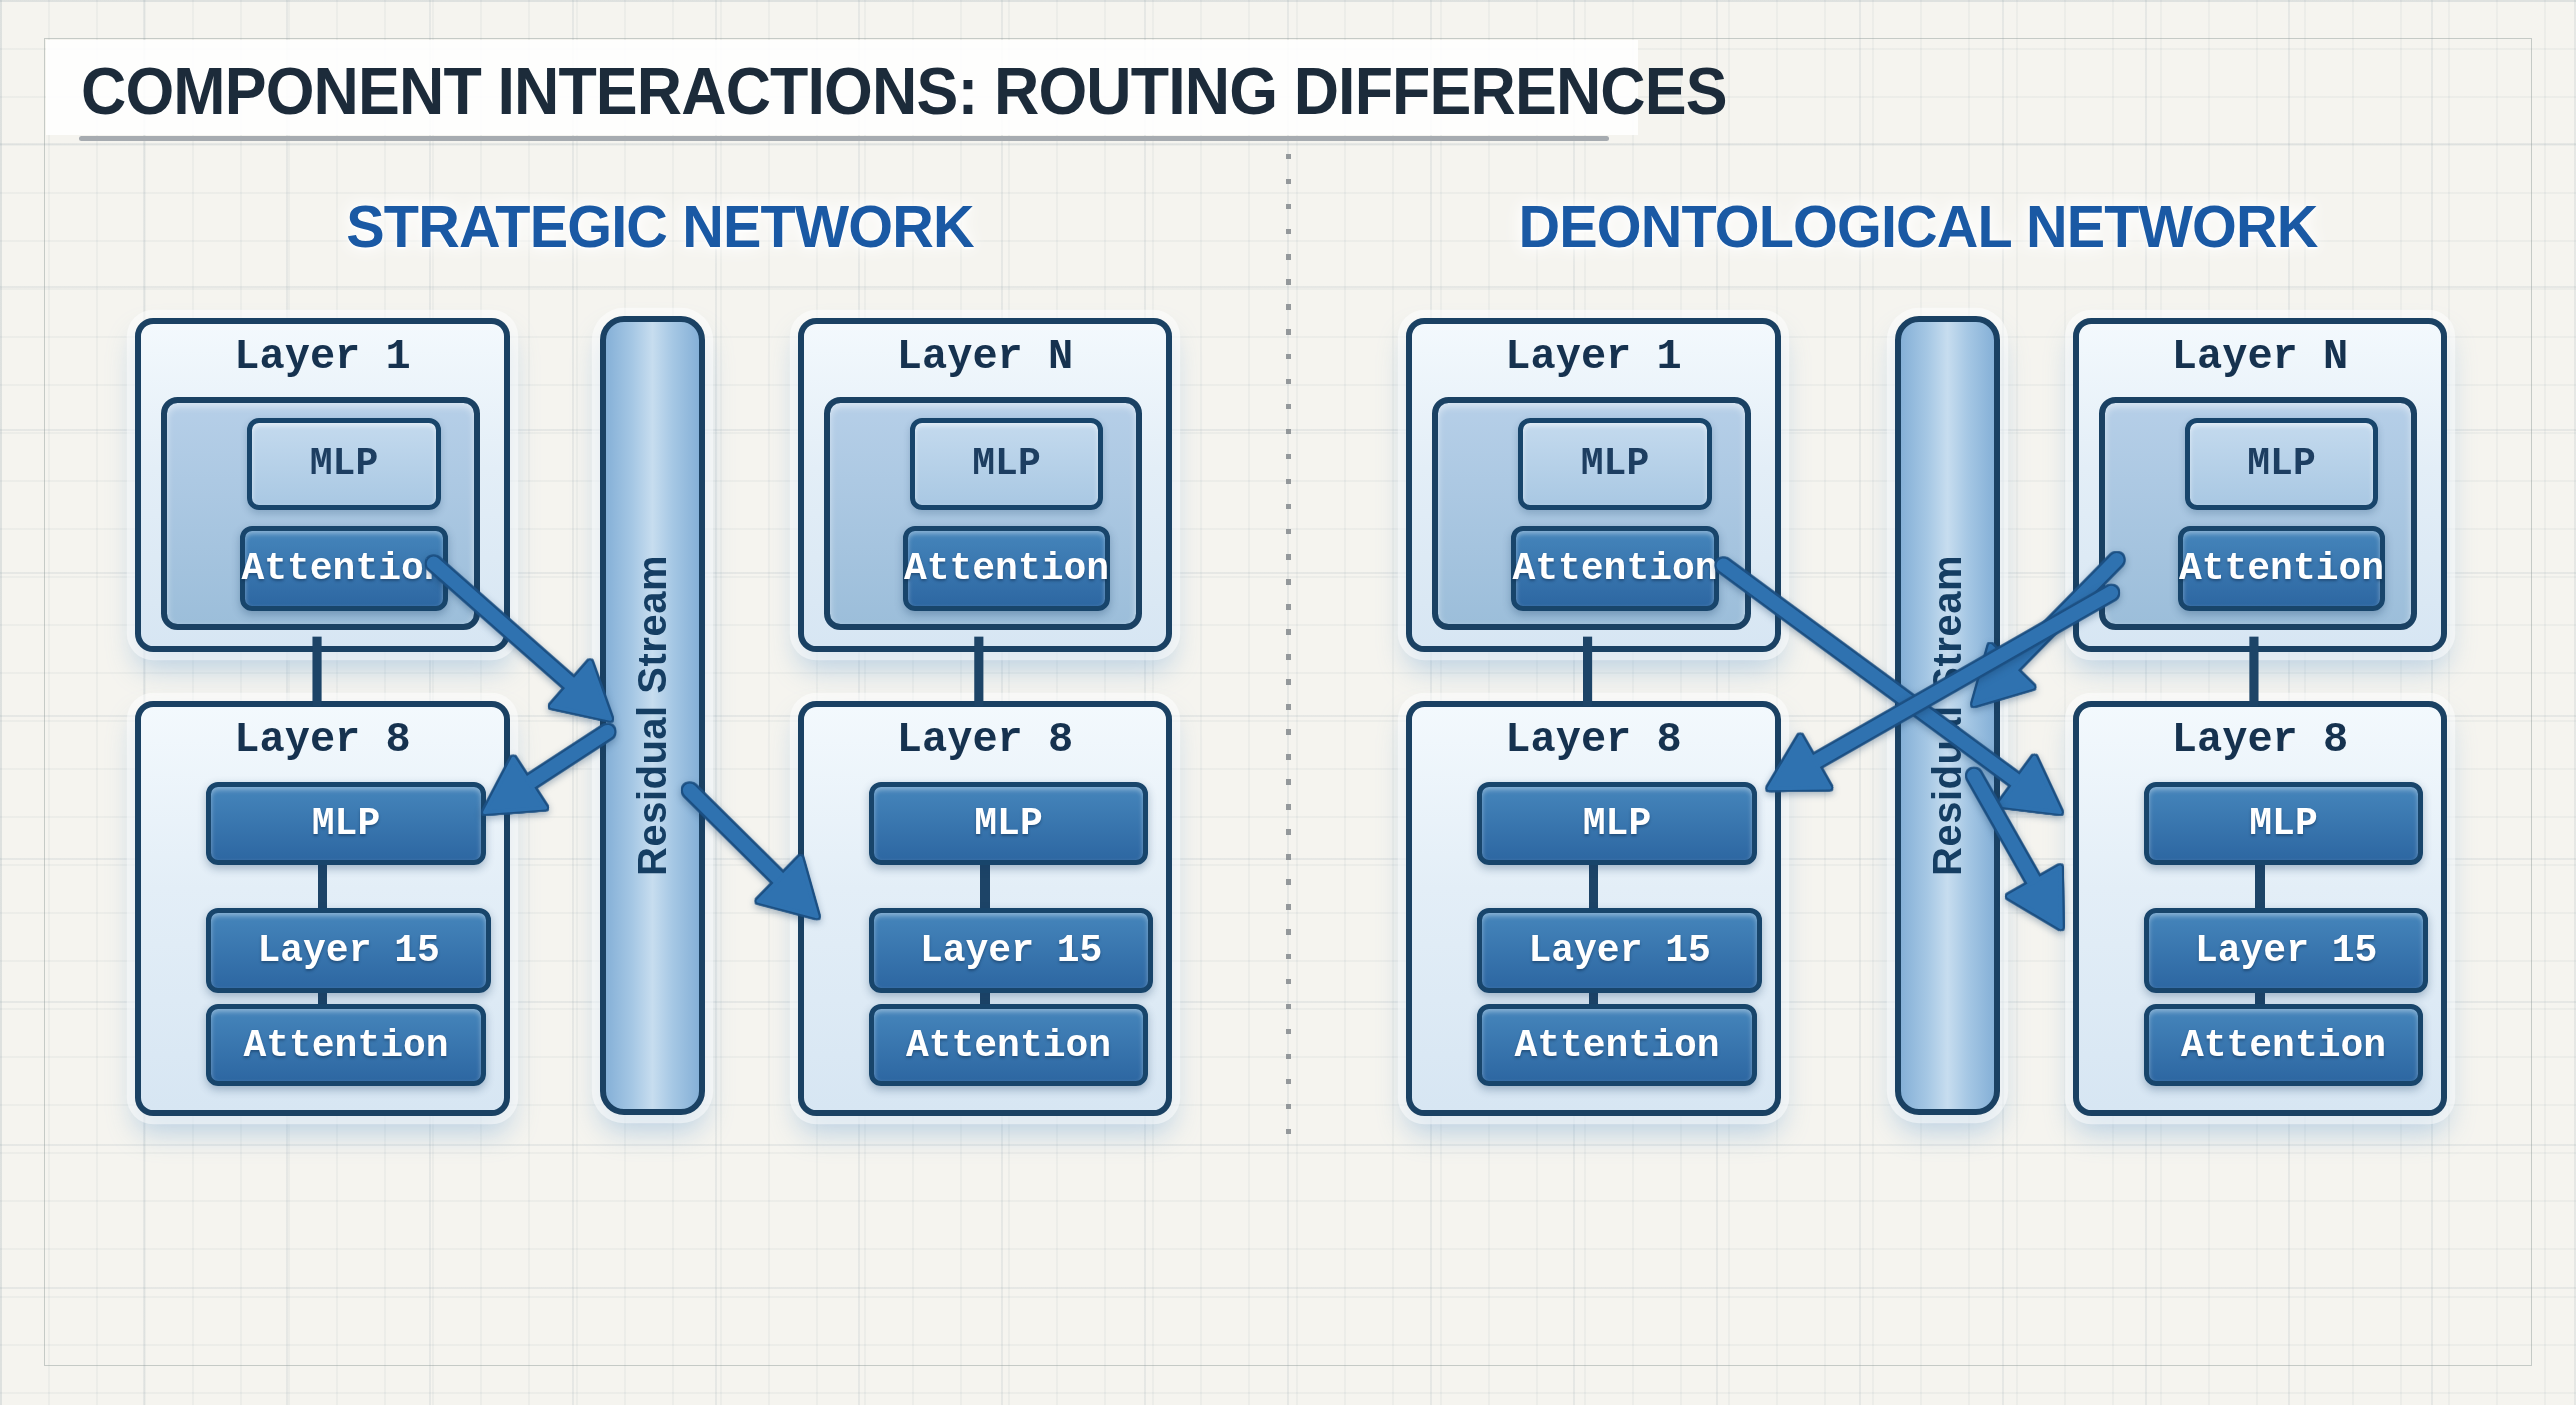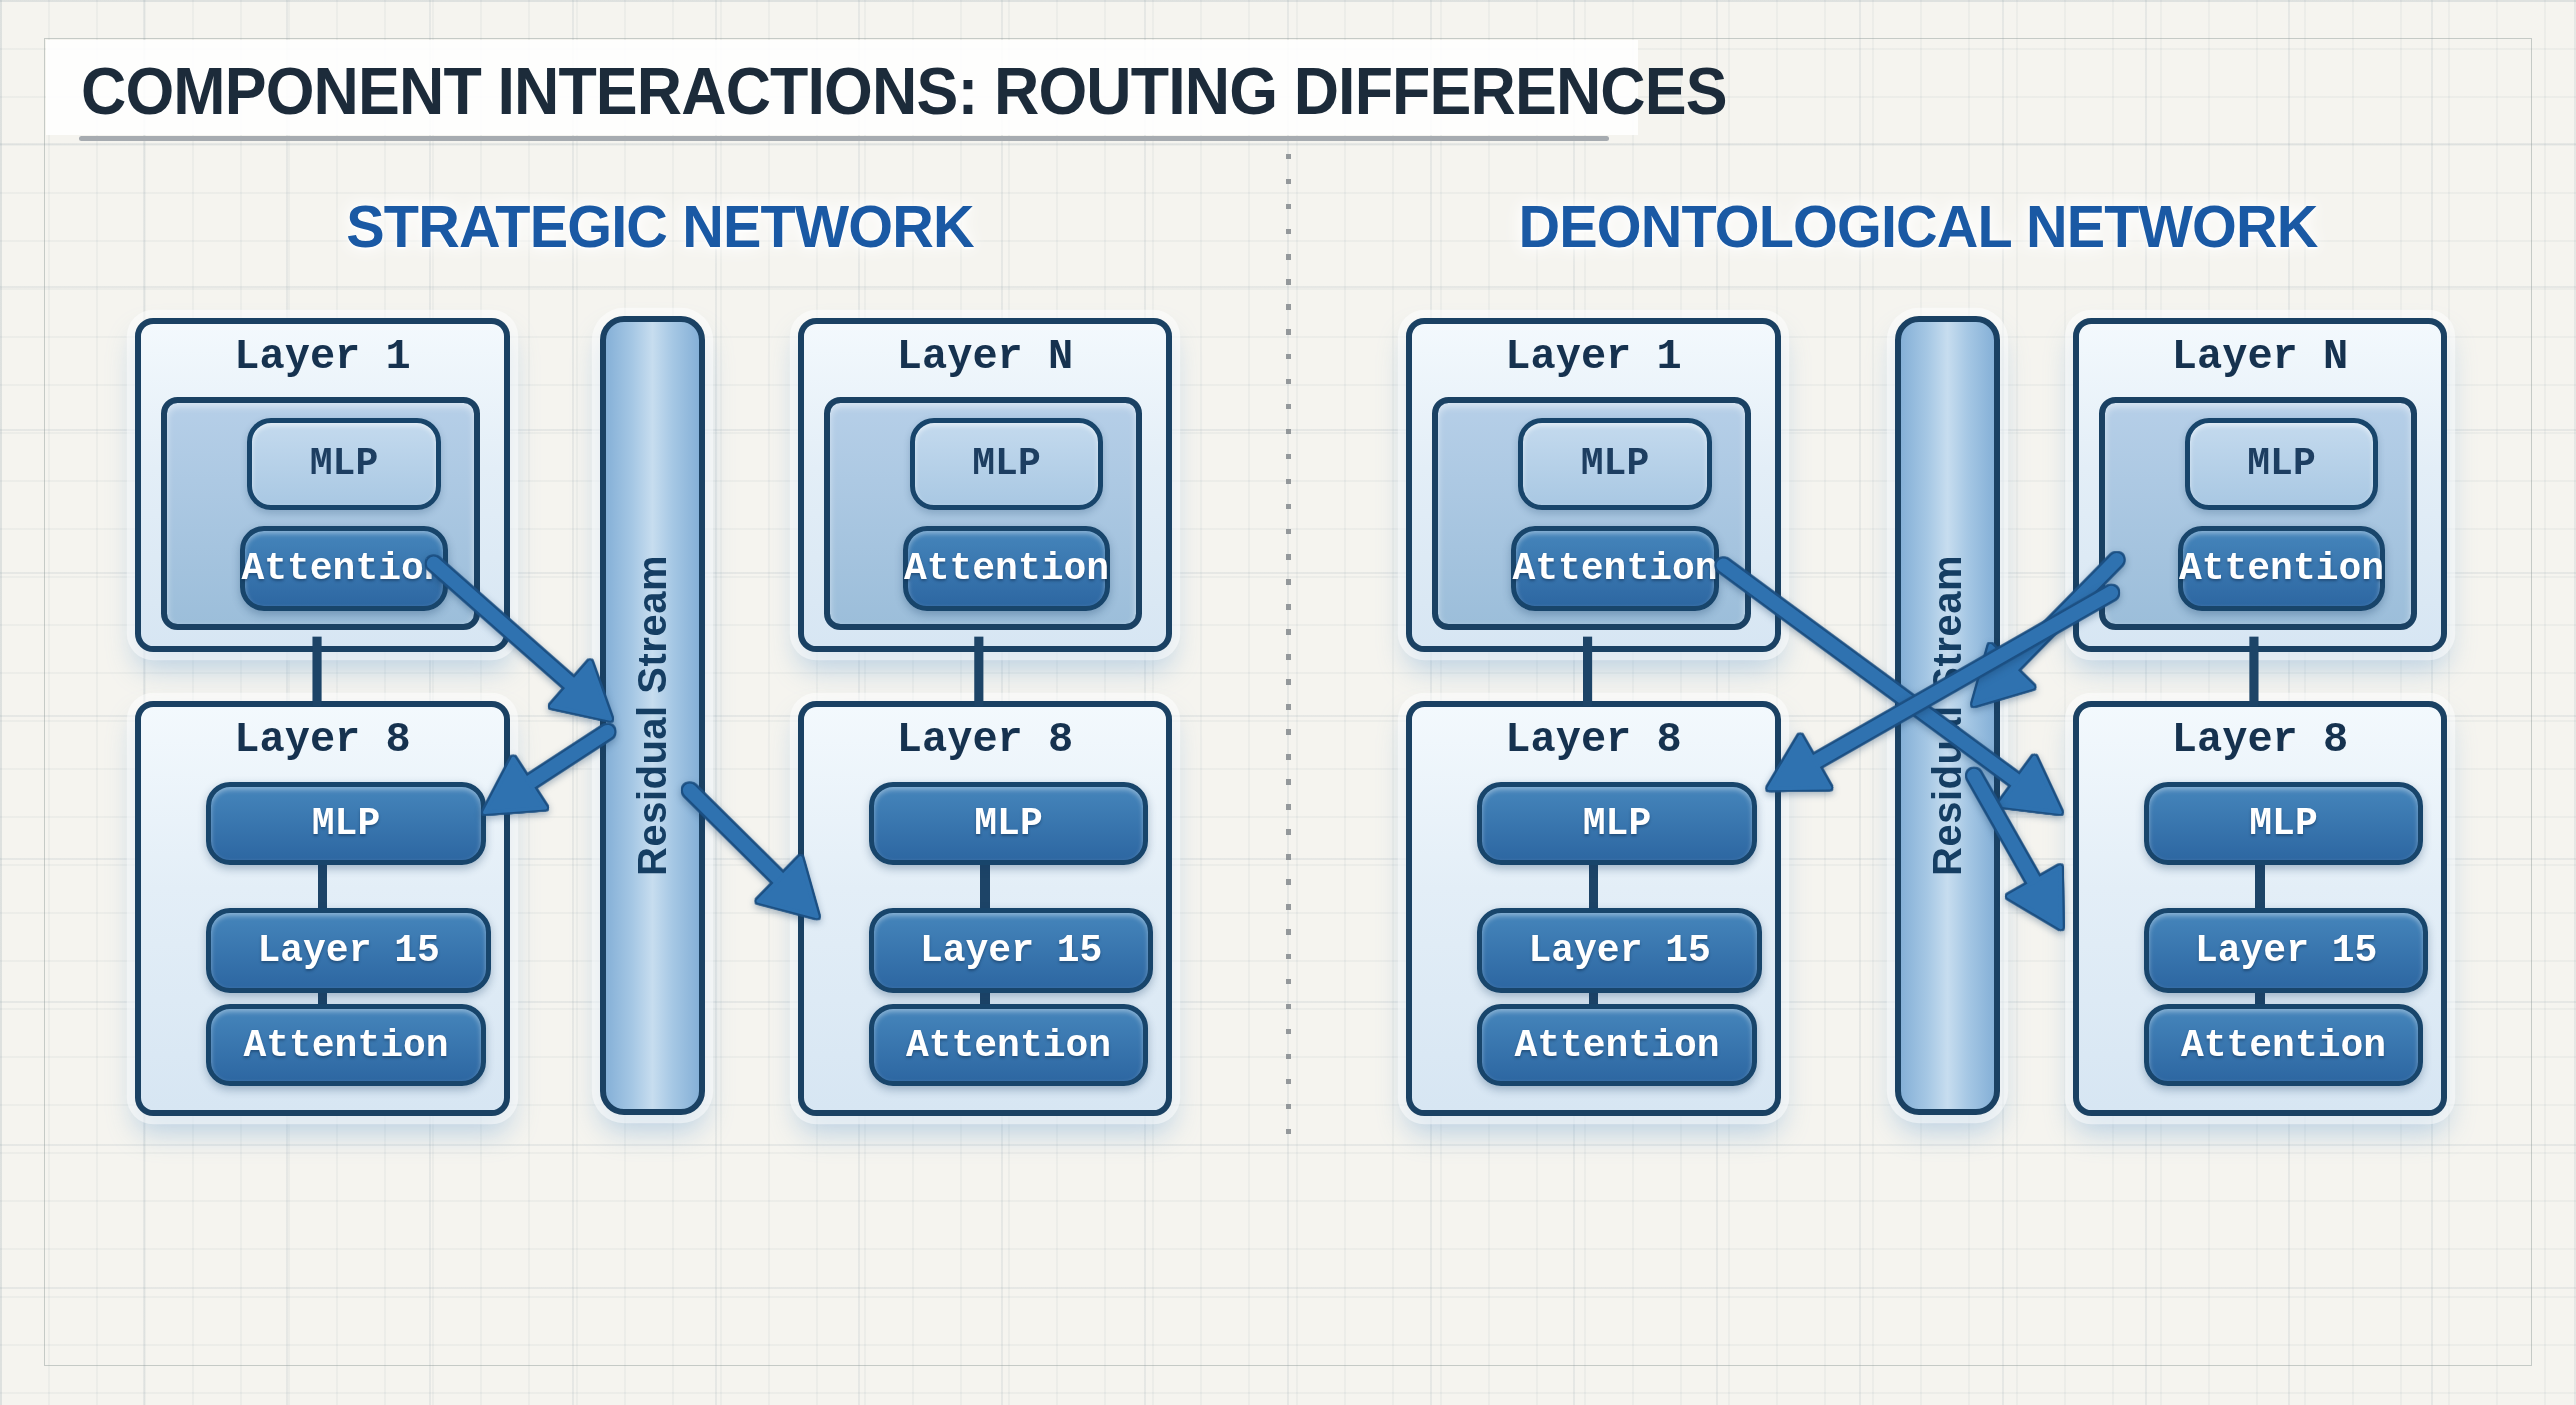--- a/index.html
+++ b/index.html
@@ -52,21 +52,21 @@
     font-size:42px;font-weight:800;color:#16324f;
   }
   .inner-container{
     position:absolute;left:20px;right:24px;top:73px;bottom:16.5px;
     border:6.4px solid #1a4163;border-radius:16.5px;
     background:linear-gradient(180deg,#b6cfe8 0%,#9cbeda 100%);
     box-shadow:inset 0 3.7px 7.3px rgba(255,255,255,0.5);
   }
   .comp{
     position:absolute;display:flex;align-items:center;justify-content:center;
-    border:5.5px solid #18456b;border-radius:24px;
+    border:5.5px solid #18456b;border-radius:12px;
     font-size:38px;font-weight:800;white-space:nowrap;margin-left:47px;
   }
   .comp.light{
     background:linear-gradient(180deg,#c4daee 0%,#a9c8e3 100%);
     color:#1d3e61;
     box-shadow:inset 0 2.7px 5.5px rgba(255,255,255,0.55),0 3.7px 7.3px rgba(22,62,100,0.22);
   }
   .comp.dark{
     background:linear-gradient(180deg,#4585bb 0%,#2d67a2 100%);
     color:#ffffff;text-shadow:0 1.8px 2.7px rgba(10,40,70,0.45);

